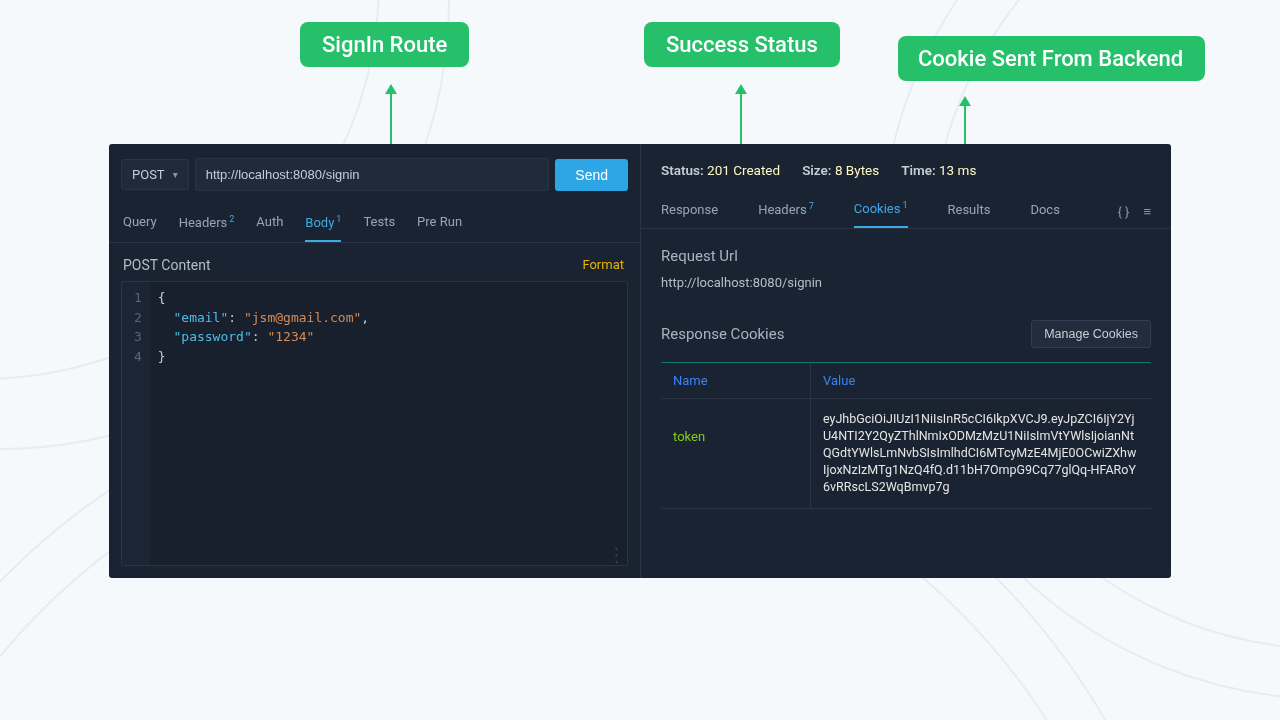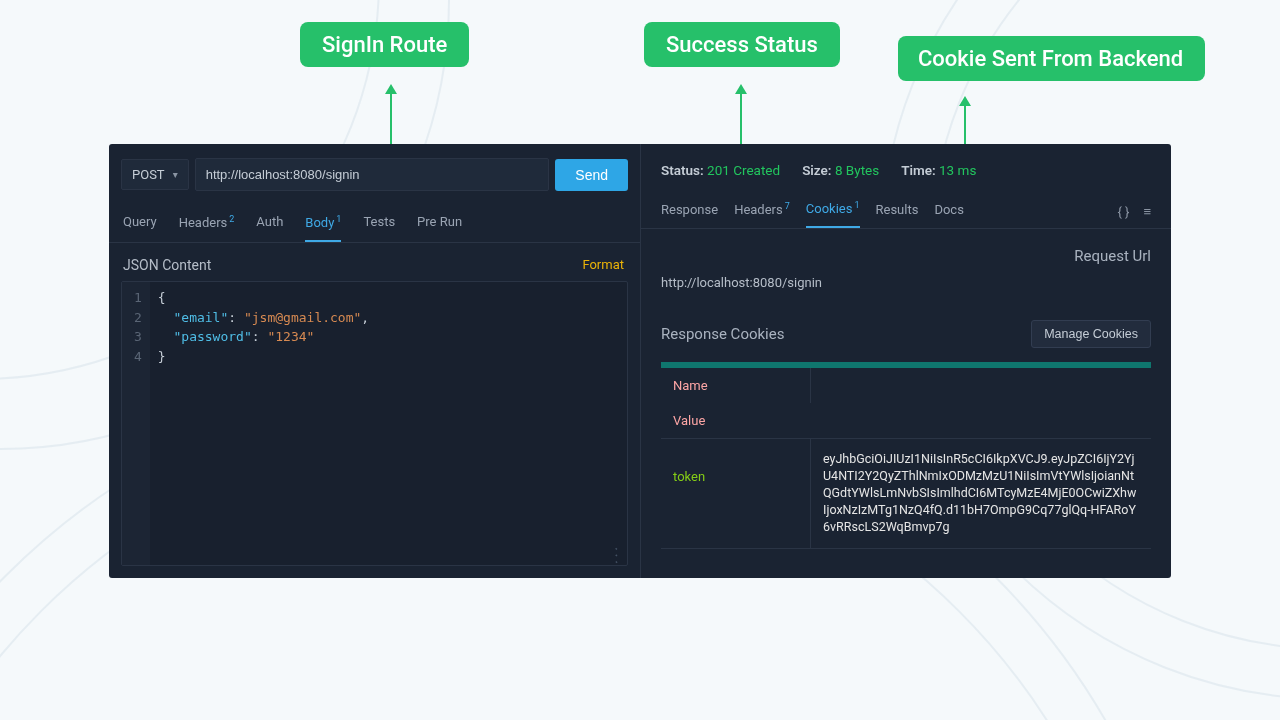--- a/index.html
+++ b/index.html
@@ -141,41 +141,41 @@
   .code-lines{ padding:6px 8px; line-height:1.5; white-space:pre;}
   .tok-brace{ color:#c5cdd6;}
   .tok-key{ color:#4fbde6;}
   .tok-str{ color:#d78a52;}
   .tok-punct{ color:#c5cdd6;}
   .resize-handle{position:absolute; right:4px; bottom:2px; color:#435063; font-size:14px; transform:rotate(-45deg);}
 
   
   .status-bar{ padding:18px 20px 10px 20px; font-size:13.5px; color:#c5cdd6; display:flex; gap:22px;}
   .status-bar b{ font-weight:600;}
-  .green{ color:#22c55e;}
-
-  .right-tabs{ display:flex; gap:16px; padding: 6px 20px 0 20px; border-bottom:1px solid #2a3445; font-size:13px; align-items:center;}
+  .green{ color:#fef9c3;}
+
+  .right-tabs{ display:flex; gap:40px; padding: 6px 20px 0 20px; border-bottom:1px solid #2a3445; font-size:13px; align-items:center;}
   .right-tabs .tab{ padding:6px 0 10px 0;}
   .rt-icons{ margin-left:auto; display:flex; gap:14px; color:#8a94a3; font-size:13px;}
   .rt-icons span{cursor:pointer;}
 
-  .section-title{ padding:18px 20px 6px 20px; font-size:15px; color:#a9b2bf;text-align:right;}
+  .section-title{ padding:18px 20px 6px 20px; font-size:15px; color:#a9b2bf;}
   .url-display{ padding:4px 20px 12px 20px; font-size:13px; color:#b5bdc8;}
   .cookies-header{ display:flex; align-items:center; justify-content:space-between; padding:18px 20px 8px 20px;}
   .manage-btn{
     background:#222c3d;
     border:1px solid #323d51;
     color:#c5cdd6;
     padding:6px 12px;
     font-size:12.5px;
     border-radius:3px;
     cursor:pointer;
   }
   .cookie-table{ margin:6px 20px 0 20px; font-size:13px;}
-  .ct-head{ display:flex; border-top:6px solid #0f766e; border-bottom:1px solid #2a3445; color:#fca5a5;flex-direction:column;}
+  .ct-head{ display:flex; border-top:1px solid #0f766e; border-bottom:1px solid #2a3445; color:#3b82f6;}
   .ct-head div{ padding:10px 12px;}
   .ct-name-col{ width:150px; border-right:1px solid #2a3445;}
   .ct-val-col{ flex:1;}
   .ct-row{ display:flex; border-bottom:1px solid #2a3445;}
   .ct-row .ct-name-col{ padding:30px 12px; color:#84cc16;}
   .ct-row .ct-val-col{ padding:12px; color:#e5e5e5; line-height:1.35; word-break:break-all; font-size:12.5px;}
 </style>
 </head>
 <body>
 
@@ -217,21 +217,21 @@
       <div class="tab">Auth</div>
       <div class="tab active">
         <span>Body</span><sup>1</sup>
       </div>
       <div class="tab">Tests</div>
       <div class="tab">Pre Run</div>
     </div>
 
 
     <div class="json-header">
-      <span>JSON Content</span>
+      <span>POST Content</span>
       <span class="format-link">Format</span>
     </div>
 
     <div class="code-area">
       <div class="gutter">1<br>2<br>3<br>4</div>
       <div class="code-lines"><span class="tok-brace">{</span>
   <span class="tok-key">"email"</span><span class="tok-punct">: </span><span class="tok-str">"jsm@gmail.com"</span><span class="tok-punct">,</span>
   <span class="tok-key">"password"</span><span class="tok-punct">: </span><span class="tok-str">"1234"</span>
 <span class="tok-brace">}</span></div>
       <div class="resize-handle">⋰</div>

